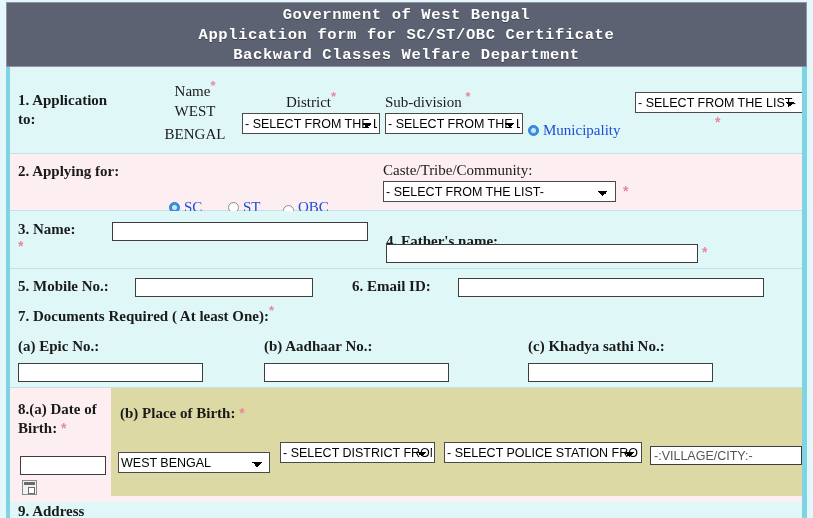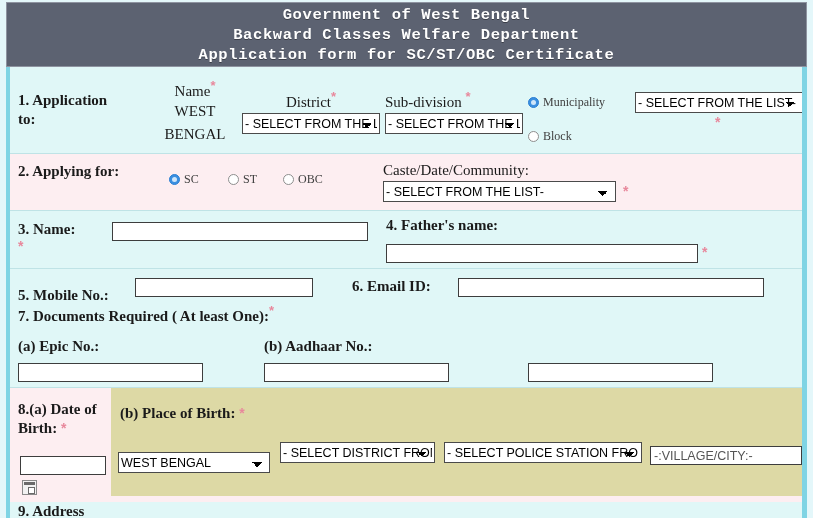--- a/index.html
+++ b/index.html
@@ -146,22 +146,23 @@
     padding: 1px 3px;
     box-sizing: border-box;
     outline: none;
   }
   input.txt::placeholder { color: #555; opacity: 1; }
 
   .radio-wrap {
     display: inline-flex;
     align-items: center;
     font-family: "Liberation Serif", "DejaVu Serif", serif;
-    font-size: 12px;
-    color: #404040;
+    font-size: 15px;
+    color: #1d4ed8;
+    margin-top: 27px;
   }
   .radio {
     display: inline-block;
     width: 11px;
     height: 11px;
     border-radius: 50%;
     border: 1px solid #8e8e8e;
     background: #fff;
     box-sizing: border-box;
     position: relative;
@@ -206,22 +207,22 @@
   
   .khaki { background: #ddd9a5; }
 </style>
 </head>
 <body>
 
 <div id="page">
 
   <div class="hdr">
     <div>Government of West Bengal</div>
+    <div>Application form for SC/ST/OBC Certificate</div>
     <div>Backward Classes Welfare Department</div>
-    <div>Application form for SC/ST/OBC Certificate</div>
   </div>
 
   <div class="frame">
 
     <div class="row cyan rowline" id="row1">
 
       <div class="cell lbl" style="left:8px; top:24px; width:110px;">1. Application to:</div>
 
       <div class="cell lbl-norm" style="left:140px; top:14px; width:90px; text-align:center;">
         <span>Name</span><span class="star">*</span>
@@ -262,64 +263,65 @@
       <div class="cell lbl" style="left:8px; top:8px; width:120px;">2. Applying for:</div>
 
       <div class="cell radio-wrap" style="left:159px; top:18px;">
         <span class="radio on"></span>
         <span>SC</span>
       </div>
       <div class="cell radio-wrap" style="left:218px; top:18px;">
         <span class="radio"></span>
         <span>ST</span>
       </div>
-      <div class="cell radio-wrap" style="left:273px; top:18px;">
+      <div class="cell radio-wrap" style="left:273px; top:18px;align-items:flex-end;">
         <span class="radio"></span>
         <span>OBC</span>
       </div>
 
-      <div class="cell lbl-norm" style="left:373px; top:6px;">Caste/Date/Community:</div>
+      <div class="cell lbl-norm" style="left:373px; top:6px;">Caste/Tribe/Community:</div>
       <select class="sel cell" style="left:373px; top:27px; width:233px;">
         <option>- SELECT FROM THE LIST-</option>
       </select>
       <div class="cell star-b" style="left:613px; top:29px;">*</div>
     </div>
 
     <div class="row cyan rowline" id="row3">
 
       <div class="cell lbl" style="left:8px; top:9px;">3. Name:</div>
       <div class="cell star-b" style="left:8px; top:27px;">*</div>
       <input class="txt cell" style="left: 102px; top: 11px; width: 256px;" type="text" value="">
 
-      <div class="cell lbl" style="left:376px; top:5px;text-align:center;">4. Father's name:</div>
+      <div class="cell lbl" style="left:376px; top:21px;text-align:center;">4. Father's name:</div>
       <input class="txt cell" style="left: 376px; top: 33px; width: 312px;" type="text" value="">
       <div class="cell star-b" style="left:692px; top:33px;">*</div>
     </div>
 
     <div class="row cyan" id="row4">
-      <div class="cell lbl" style="left:8px; top:17px;">5. Mobile No.:</div>
+      <div class="cell lbl" style="left:8px; top:8px;">5. Mobile No.:</div>
       <input class="txt cell" style="left: 125px; top: 9px; width: 178px;" type="text" value="">
 
       <div class="cell lbl" style="left:342px; top:8px;">6. Email ID:</div>
       <input class="txt cell" style="left: 448px; top: 9px; width: 306px;" type="text" value="">
     </div>
 
     <div class="row cyan" id="row5">
       <div class="cell lbl" style="left:8px; top:3px;">
         <span>7. Documents Required ( At least One):</span><span class="star">*</span>
       </div>
     </div>
 
     <div class="row cyan rowline" id="row6">
       <div class="cell lbl" style="left:8px; top:5px;">(a) Epic No.:</div>
       <input class="txt cell" style="left: 8px; top: 31px; width: 185px;" type="text" value="">
 
       <div class="cell lbl" style="left:254px; top:5px;">(b) Aadhaar No.:</div>
       <input class="txt cell" style="left: 254px; top: 31px; width: 185px;" type="text" value="">
 
+      <div class="cell lbl" style="left:518px; top:5px;">(c) Khadya sathi No.:</div>
       <input class="txt cell" style="left: 518px; top: 31px; width: 185px;" type="text" value="">
     </div>
 
     <div class="row pink" id="row7">
 
       <div class="cell lbl" style="left:8px; top:12px; width:88px;">
         <span>8.(a) Date of Birth:</span>
         <span class="star-b">*</span>
       </div>
       <input class="txt cell" style="left: 10px; top: 68px; width: 86px;" type="text" value="">

